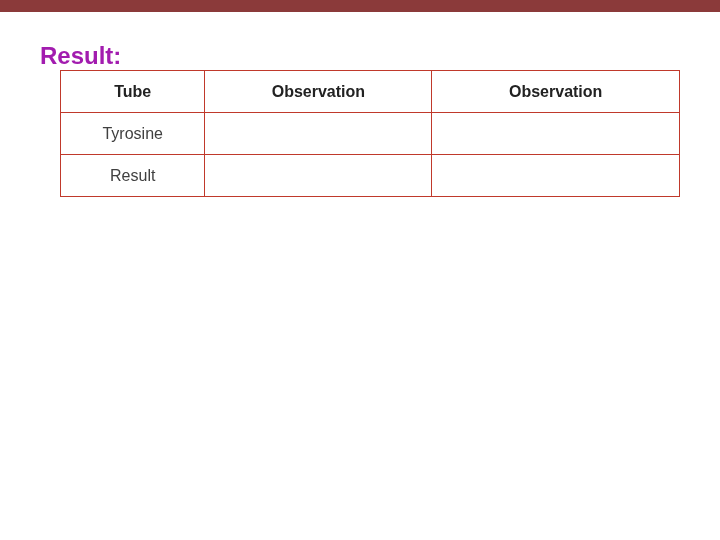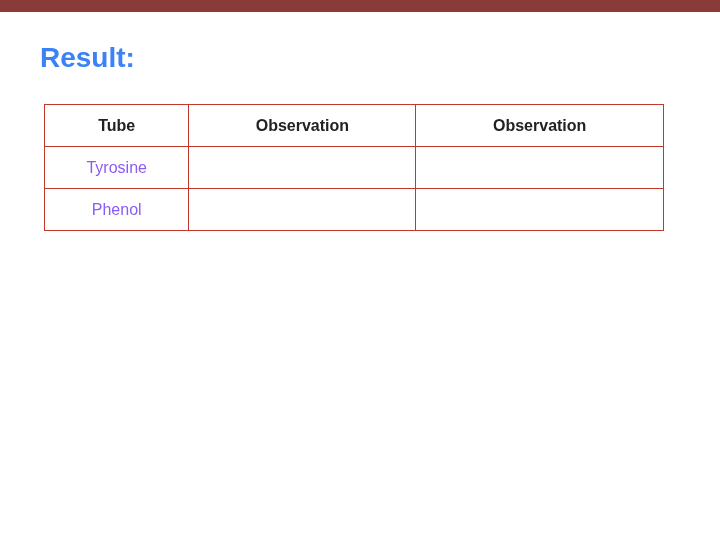--- a/index.html
+++ b/index.html
@@ -20,51 +20,50 @@
       width: 100%;
       height: 12px;
       background-color: #8b3a3a;
     }
 
     .page-content {
       padding: 30px 40px;
     }
 
     .page-title {
-      font-size: 28px;
+      font-size: 24px;
       font-weight: bold;
-      color: #3b82f6;
-      margin-bottom: 30px;
+      color: #a21caf;
     }
 
     .result-table {
       border-collapse: collapse;
       width: 620px;
-      margin-left: 4px;
+      margin-left: 20px;
     }
 
     .result-table th,
     .result-table td {
       border: 1.5px solid #c0392b;
       padding: 10px 20px;
       text-align: center;
       font-size: 16px;
       min-width: 120px;
       height: 42px;
     }
 
     .result-table th {
       font-weight: bold;
       color: #222;
       background-color: #fff;
     }
 
     .result-table td {
       font-weight: normal;
-      color: #8b5cf6;
+      color: #404040;
     }
 
     .result-table .col-tube {
       width: 140px;
     }
 
     .result-table .col-observation {
       width: 220px;
     }
 
@@ -88,19 +87,19 @@
         <th class="col-conclusion">Observation</th>
       </tr>
     </thead>
     <tbody id="table-body">
     <tr>
           <td>Tyrosine</td>
           <td></td>
           <td></td>
         </tr>
         <tr>
-          <td>Phenol</td>
+          <td>Result</td>
           <td></td>
           <td></td>
         </tr>
       </tbody>
   </table>
 </div>
 
 </body></html>

